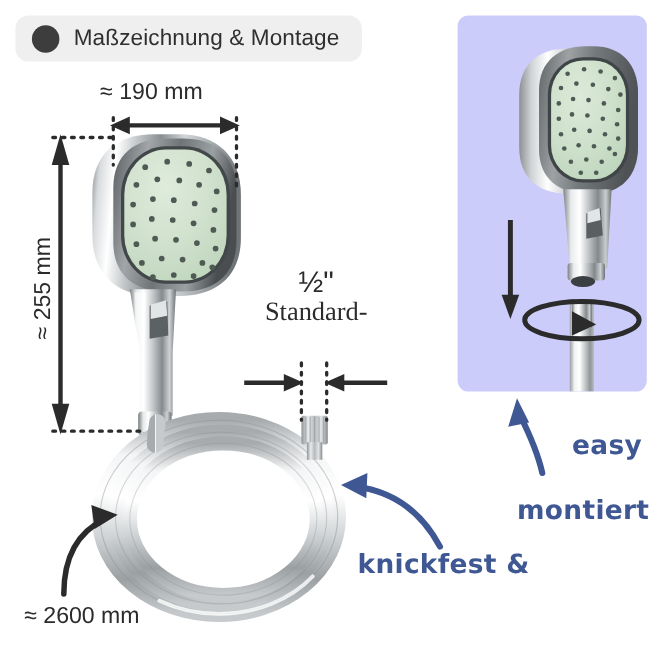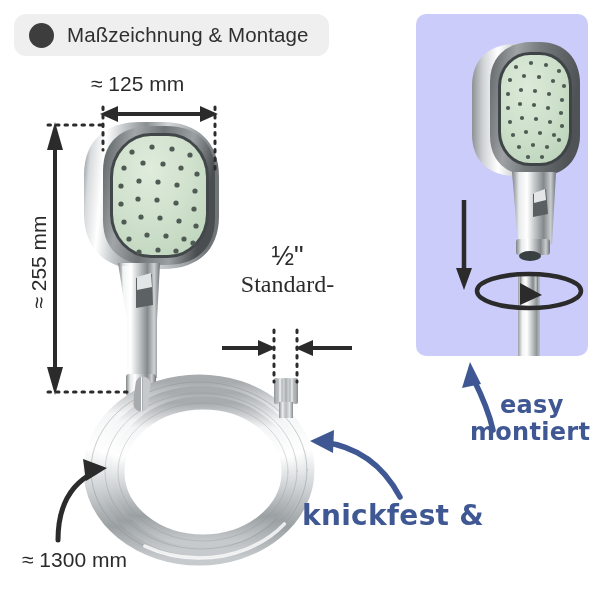--- a/index.html
+++ b/index.html
@@ -339,33 +339,33 @@
       <path d="M400 497 C382 463 355 446 322 442" stroke="#3f5894" stroke-width="5.5" fill="none" stroke-linecap="round"></path>
       <path d="M334 430 L310 441 L333 453 Z" fill="#3f5894"></path>
     </g>
 
     <g>
       <path d="M493 430 C489 412 482 396 473 378" stroke="#3f5894" stroke-width="5.5" fill="none" stroke-linecap="round"></path>
       <path d="M462 388 L470 362 L481 384 Z" fill="#3f5894"></path>
     </g>
   </svg>
 
-  <div class="dim-text" style="left:91px;top:72px;font-size:21px;">≈ 125 mm</div>
+  <div class="dim-text" style="left:91px;top:72px;font-size:21px;">≈ 190 mm</div>
 
   <div class="dim-text" style="left:-61px;top:250px;font-size:21px;transform:rotate(-90deg);transform-origin:center;width:200px;text-align:center;">≈ 255 mm</div>
 
-  <div class="dim-text" style="left:22px;top:548px;font-size:21px;">≈ 1300 mm</div>
+  <div class="dim-text" style="left:22px;top:548px;font-size:21px;">≈ 2600 mm</div>
 
   <div style="position:absolute;left:215px;top:242px;width:145px;text-align:center;line-height:1.07;color:#2b2b2b;">
     <div style="font-size:27px;font-weight:400;letter-spacing:0px;">½"</div>
     <div style="font-size:24px;margin-top:1px;font-family:Liberation Serif, serif;">Standard-</div>
   </div>
 
-  <div class="hand" style="left:302px;top:500px;font-size:28px;line-height:1.12;">
+  <div class="hand" style="left:325px;top:500px;font-size:24px;line-height:1.12;">
     <span>knickfest &amp;</span>
   </div>
 
   <div class="hand" style="left:500px;top:392px;font-size:24px;line-height:1.12;text-align:left;">
-    <span style="">easy</span>
-    <span style="margin-left:-30px;">montiert</span>
+    <span style="margin-left:20px;">easy</span>
+    <span style="margin-left:-30px;margin-top:32px;">montiert</span>
   </div>
 
 </div>
 
 </body></html>

